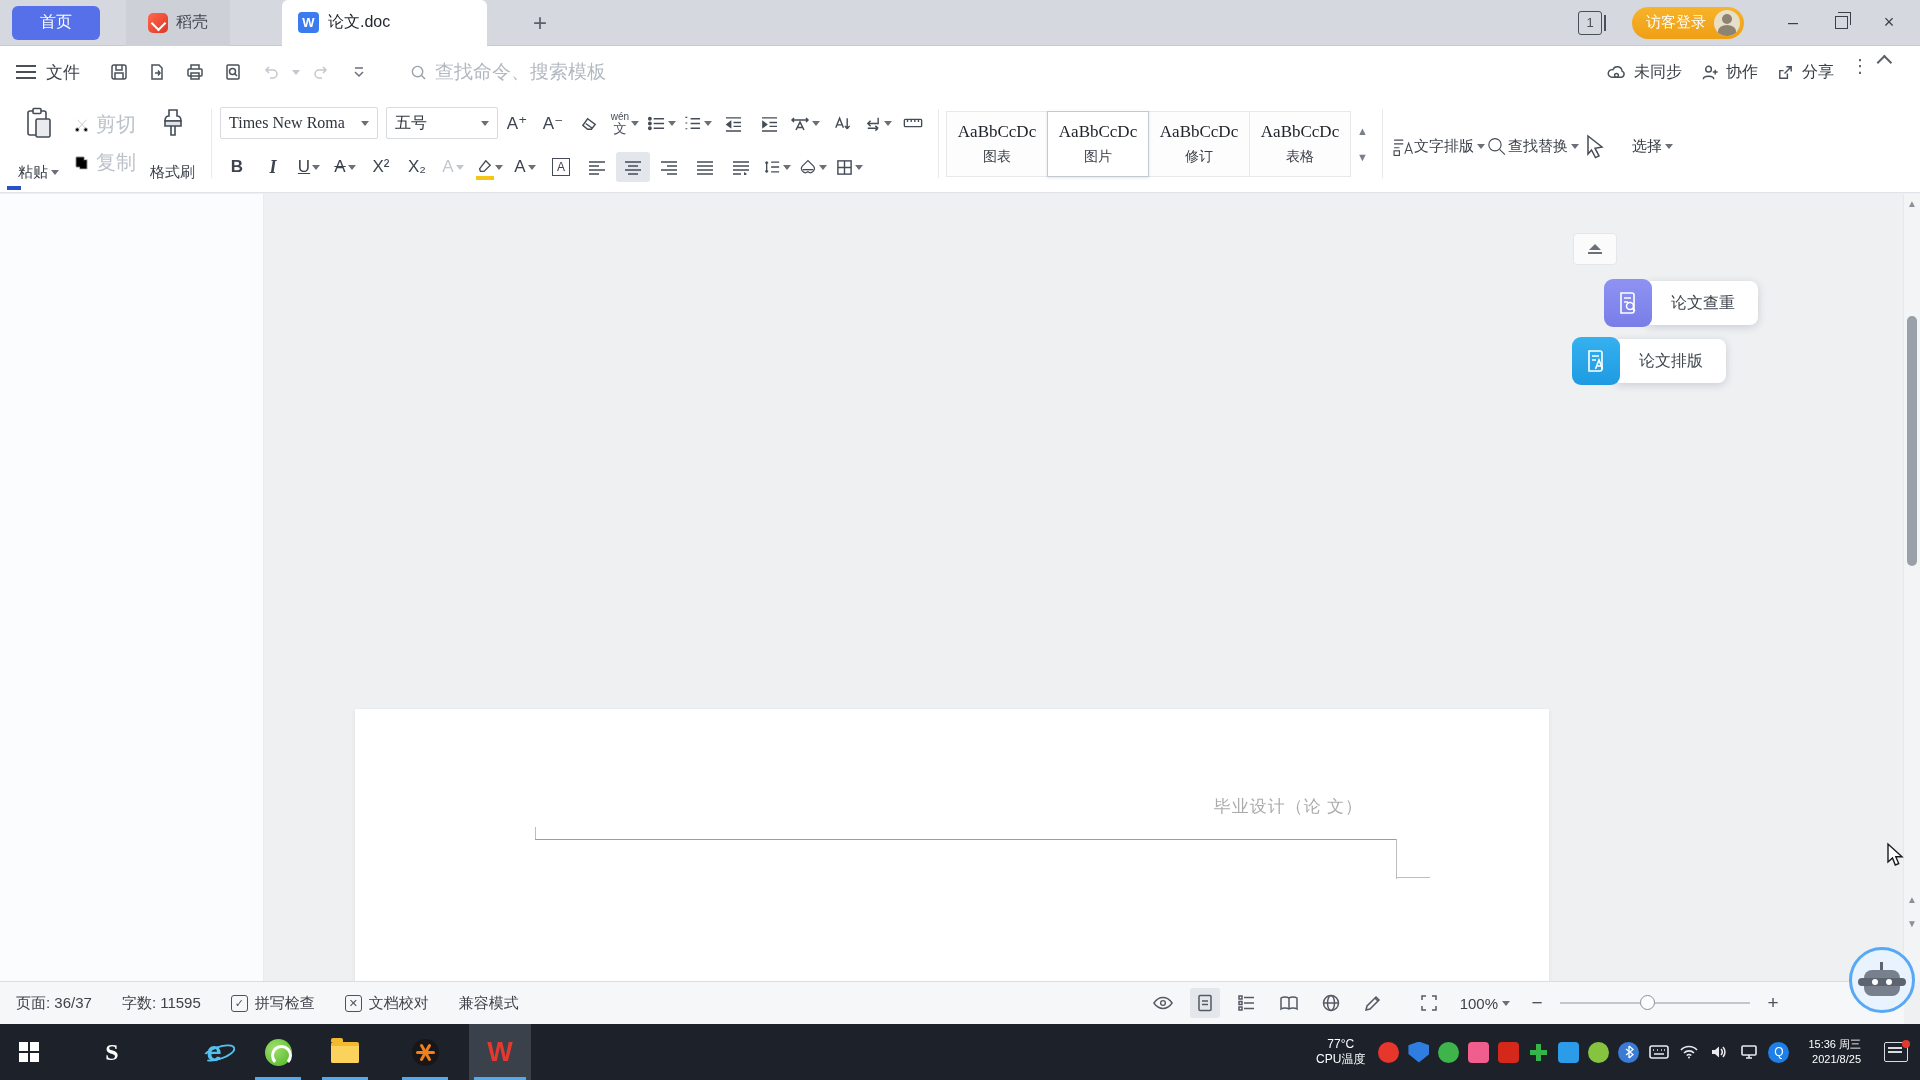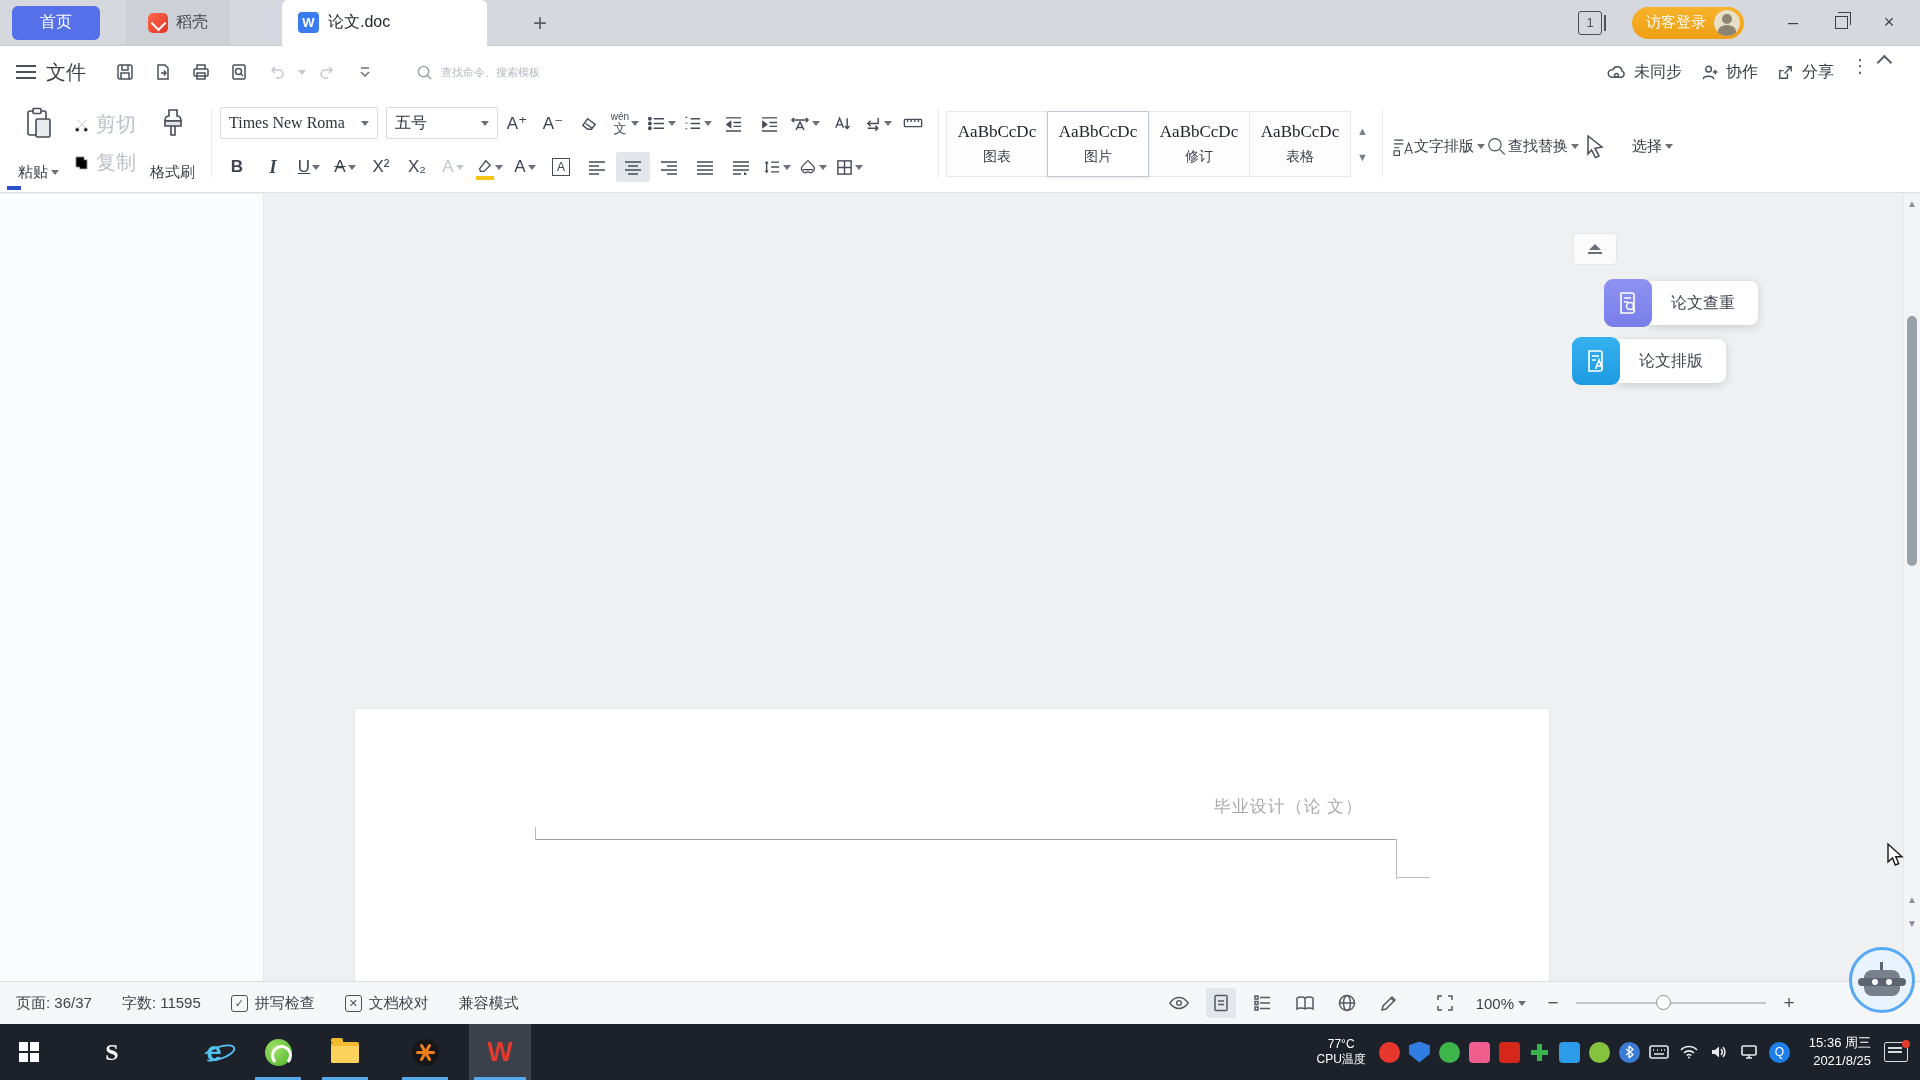--- a/index.html
+++ b/index.html
@@ -23,35 +23,35 @@
   .avatar { width:26px; height:26px; border-radius:50%; background:#e8dfc8; position:relative; overflow:hidden; }
   .avatar::before { content:""; position:absolute; left:8px; top:4px; width:10px; height:10px; border-radius:50%; background:#8d8372; }
   .avatar::after { content:""; position:absolute; left:4px; top:15px; width:18px; height:12px; border-radius:50% 50% 0 0; background:#8d8372; }
   .winctl { display:flex; align-items:center; margin-left:28px; margin-right:10px; gap:6px; }
   .wc { width:42px; height:34px; display:flex; align-items:center; justify-content:center; font-size:18px; color:#3c4048; }
   .wc-restore { position:relative; width:13px; height:13px; border:1.5px solid #3c4048; background:transparent; }
   .wc-restore::before { content:""; position:absolute; left:2px; top:-5px; width:12px; height:12px; border-top:1.5px solid #3c4048; border-right:1.5px solid #3c4048; }
 
   
   .menubar { position:absolute; top:46px; left:0; right:0; height:52px; background:#fff; display:flex; align-items:center; padding:0 16px; }
-  .file-menu { display:flex; align-items:center; gap:10px; font-size:20px; color:#3a3f47; }
+  .file-menu { display:flex; align-items:center; gap:10px; font-size:17px; color:#3a3f47; }
   .ham { width:20px; height:14px; border-top:2px solid #4a5058; border-bottom:2px solid #4a5058; position:relative; }
   .ham::after { content:""; position:absolute; left:0; top:4px; width:100%; height:2px; background:#4a5058; }
   .qat { display:flex; align-items:center; gap:4px; margin-left:22px; }
   .qbtn { width:34px; height:32px; display:flex; align-items:center; justify-content:center; border-radius:3px; }
   .qbtn svg { stroke:#4a5158; fill:none; stroke-width:1.5; }
   .qbtn.dis svg { stroke:#c3c7cd; }
   .car { width:0; height:0; border:4px solid transparent; border-top:5px solid #6b7078; margin-top:4px; }
   .car.dis { border-top-color:#c3c7cd; }
   .menu-tabs { display:flex; align-items:center; margin-left:26px; gap:0; }
   .mtab { font-size:17px; color:#3a3f47; padding:0 23px; height:34px; display:flex; align-items:center; white-space:nowrap; }
   .mtab.active { background:#4a6be5; color:#fff; border-radius:17px; padding:0 22px; }
   .msearch { margin-left:34px; display:flex; align-items:center; gap:8px; }
   .msearch svg { stroke:#9aa0a8; fill:none; stroke-width:1.5; }
-  .msearch input { border:none; outline:none; font-size:11px; width:200px; color:#c2410c; background:transparent; }
+  .msearch input { border:none; outline:none; font-size:19px; width:200px; color:#c2410c; background:transparent; }
   .msearch input::placeholder { color:#b3b8c0; }
   .mright { margin-left:auto; display:flex; align-items:flex-start; }
   .mr-item { display:flex; align-items:center; gap:7px; font-size:16px; color:#3a3f47; padding:0 9px; height:34px; }
   .mr-item svg { stroke:#4a5158; fill:none; stroke-width:1.5; }
   .vdots { font-size:18px; color:#5a6068; padding:0 8px; letter-spacing:0; }
   .chev-up { width:11px; height:11px; border-left:2px solid #5a6068; border-top:2px solid #5a6068; transform:rotate(45deg) translateY(3px); margin:0 12px 0 4px; }
 
   
   .ribbon { position:absolute; top:98px; left:0; right:0; height:95px; background:#fff; border-bottom:1px solid #dfe2e6; display:flex; align-items:stretch; padding:5px 10px 8px; }
   .rsep { width:1px; background:#e8eaed; margin:6px 8px; }
@@ -121,21 +121,21 @@
   .side-lab { height:44px; width:110px; background:#fff; border-radius:0 8px 8px 0; box-shadow:0 2px 8px rgba(40,50,70,.18); display:flex; align-items:center; justify-content:center; font-size:16px; color:#3f454d; margin-left:-4px; }
 
   
   .vscroll { position:absolute; right:0; top:0; bottom:0; width:17px; background:#f3f4f6; border-left:1px solid #e6e8eb; }
   .vs-up { position:absolute; top:4px; left:3px; font-size:10px; color:#8a8f98; }
   .vs-thumb { position:absolute; left:3px; top:122px; width:10px; height:250px; border-radius:5px; background:#9aa0a8; }
   .vs-pg { position:absolute; left:3px; font-size:10px; color:#8a8f98; }
   .mouse-cursor { position:absolute; left:1884px; top:648px; }
 
   
-  .statusbar { position:absolute; left:0; right:0; bottom:56px; height:43px; background:#f6f7f8; border-top:1px solid #dadde1; display:flex; align-items:center; padding:0 16px; font-size:15px; color:#3e434a; }
+  .statusbar { position:absolute; left:0; right:16px; bottom:56px; height:43px; background:#f6f7f8; border-top:1px solid #dadde1; display:flex; align-items:center; padding:0 16px; font-size:15px; color:#3e434a; }
   .st-left { display:flex; align-items:center; gap:30px; }
   .chk { width:17px; height:17px; border:1.6px solid #4d535c; border-radius:3px; display:inline-flex; align-items:center; justify-content:center; font-size:11px; color:#4d535c; margin-right:7px; }
   .st-item { display:flex; align-items:center; }
   .st-right { margin-left:auto; display:flex; align-items:center; gap:12px; margin-right:104px; }
   .st-right svg { stroke:#545a63; fill:none; stroke-width:1.5; }
   .vbtn { width:30px; height:30px; display:flex; align-items:center; justify-content:center; border-radius:3px; }
   .vbtn.sel { background:#e3e6ea; }
   .zoomtxt { display:flex; align-items:center; gap:4px; font-size:15px; color:#3e434a; margin:0 4px; }
   .zminus,.zplus { font-size:19px; color:#4d535c; width:22px; text-align:center; }
   .ztrack { width:190px; height:2px; background:#c3c7cd; position:relative; }
@@ -171,21 +171,21 @@
   .wps-g { color:#e4392e; font-weight:bold; font-size:27px; }
   .tray { margin-left:auto; display:flex; align-items:center; gap:9px; }
   .cpu { text-align:center; color:#fff; font-size:12px; line-height:1.25; margin-right:4px; }
   .ticon { width:21px; height:21px; display:flex; align-items:center; justify-content:center; border-radius:4px; font-size:12px; color:#fff; }
   .t-round { border-radius:50%; }
   .shield { clip-path:polygon(50% 0,100% 18%,100% 60%,50% 100%,0 60%,0 18%); }
   .t-plus { position:relative; background:transparent !important; }
   .t-plus::before { content:""; position:absolute; left:2px; top:8px; width:17px; height:5px; background:#36b44a; }
   .t-plus::after { content:""; position:absolute; left:8px; top:2px; width:5px; height:17px; background:#36b44a; }
   .ticon svg { stroke:#e8eaee; fill:none; stroke-width:1.6; }
-  .clock { color:#fff; font-size:13px; line-height:1.35; text-align:right; margin:0 4px 0 10px; }
+  .clock { color:#fff; font-size:11px; line-height:1.35; text-align:right; margin:0 14px 0 10px; }
   .notif { width:24px; height:20px; border:1.5px solid #d8dbe0; border-radius:2px; position:relative; margin-right:12px; }
   .notif::before { content:""; position:absolute; left:3px; top:4px; width:14px; height:1.5px; background:#d8dbe0; box-shadow:0 4px 0 #d8dbe0; }
   .notif::after { content:""; position:absolute; right:-3px; top:-3px; width:8px; height:8px; border-radius:50%; background:#e23b2e; }
 </style>
 </head>
 <body>
 
 <div id="app">
 
   <div class="tabbar">

